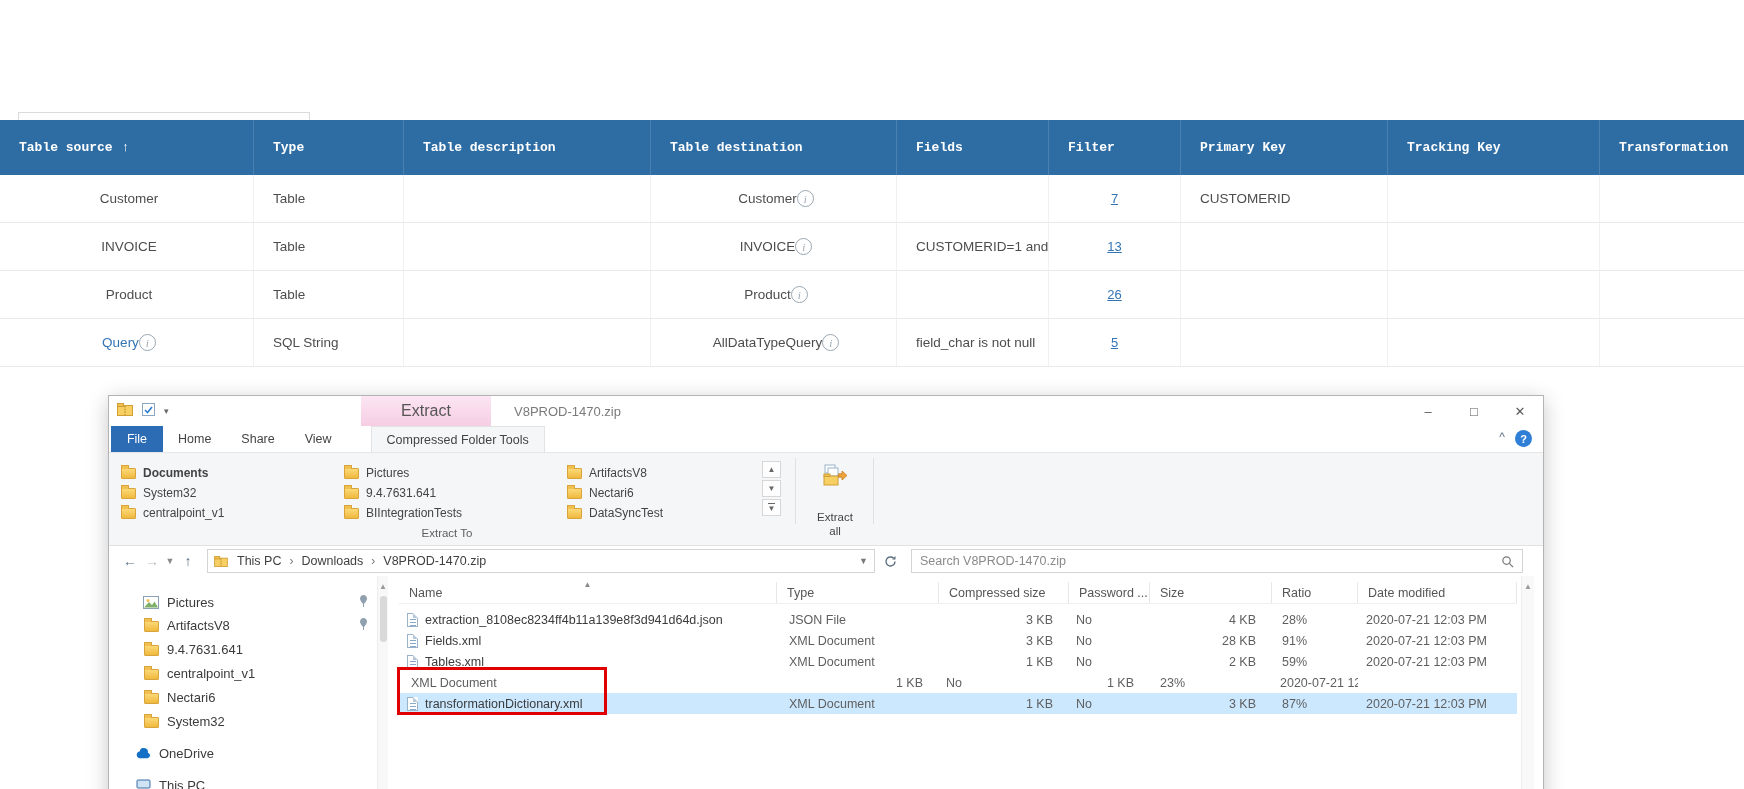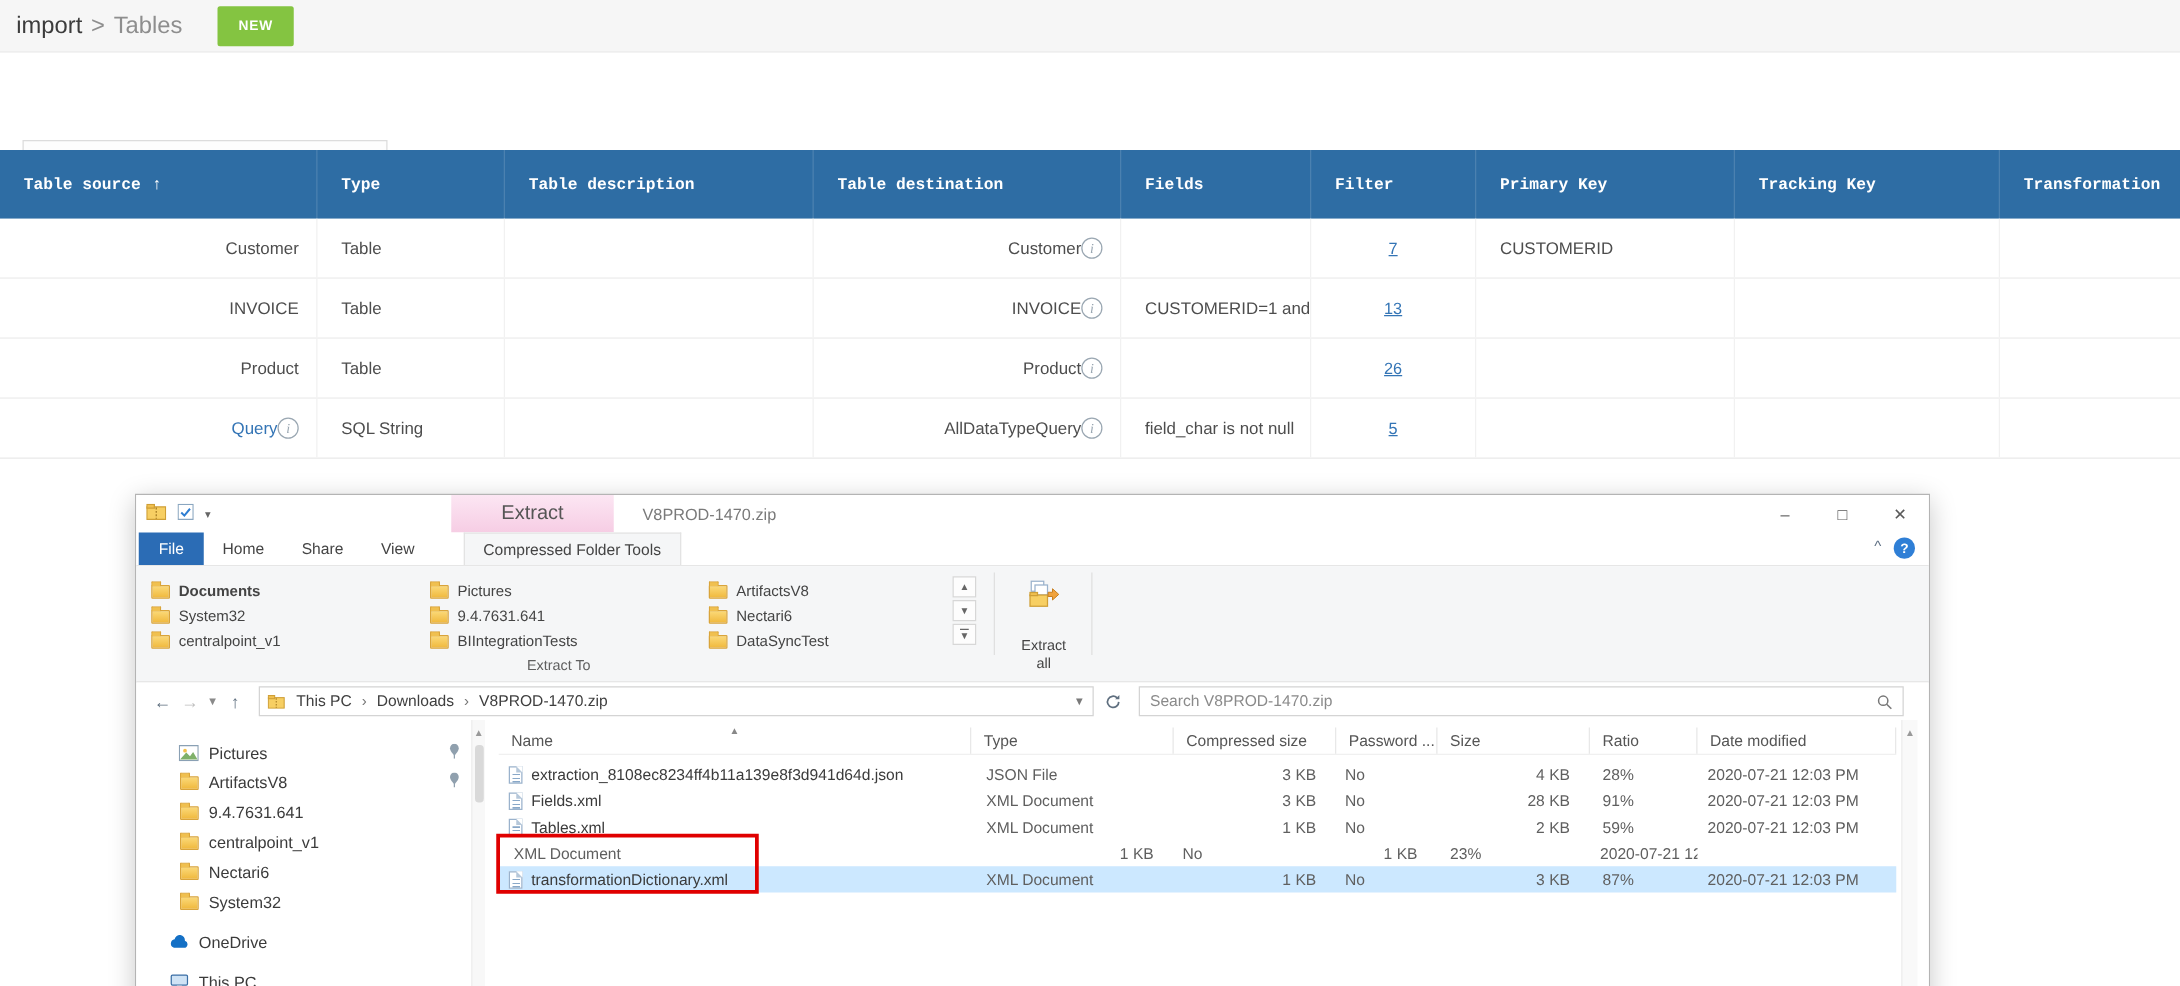--- a/index.html
+++ b/index.html
@@ -28,21 +28,21 @@
   .g-head,.g-row{display:grid;grid-template-columns:254px 150px 247px 246px 152px 132px 207px 212px 144px;}
   .g-head{background:#2e6da4;height:55px;}
   .g-hcell{display:flex;align-items:center;padding-left:19px;color:#fff;font-size:13px;font-weight:bold;
            border-right:1px solid rgba(255,255,255,.14);cursor:pointer;font-family:Liberation Mono, monospace;}
   .g-hcell:last-child{border-right:none;}
   .sort-arrow{margin-left:9px;font-size:13px;font-weight:normal;}
   .g-row{height:48px;border-bottom:1px solid #e9e9e9;background:#fff;}
   .g-cell{display:flex;align-items:center;padding-left:19px;font-size:13.5px;color:#4d4d4d;
           border-right:1px solid #f1f1f1;overflow:hidden;white-space:nowrap;}
   .g-cell:last-child{border-right:none;}
-  .has-info{justify-content:flex-end;padding-right:14px;}
+  .has-info{justify-content:center;padding-right:14px;}
   .info-icon{width:17px;height:17px;min-width:17px;border:1px solid #9aa7b2;border-radius:50%;
              color:#9aa7b2;display:flex;align-items:center;justify-content:center;cursor:pointer;}
   .info-icon::before{content:"i";font-family:"Liberation Serif",serif;font-style:italic;font-size:11px;}
   .blue-link{color:#3374b5;}
   .c-fields{justify-content:center;padding-left:0;}
   .fields-link{color:#3374b5;text-decoration:underline;cursor:pointer;font-size:13px;}
 
   
   .explorer{position:absolute;left:108px;top:395px;width:1436px;height:420px;background:#fff;
             border:1px solid #b4b4b4;box-shadow:0 5px 20px rgba(0,0,0,.22);font-size:12.5px;}
@@ -144,26 +144,20 @@
   .doc-ico::before{content:"";position:absolute;top:-1px;right:-1px;border-style:solid;
            border-width:0 5px 5px 0;border-color:#f5f9fd #fff #b6c8da #f5f9fd;}
   .doc-ico::after{content:"";position:absolute;left:2px;top:5px;width:6px;height:7px;
            background:repeating-linear-gradient(#89a8c8 0 1px,transparent 1px 3px);}
 </style>
 </head>
 <body>
 
 <div class="stage">
 
-  <div class="app-header">
-    <span class="crumb-section">import</span>
-    <span class="crumb-sep">&gt;</span>
-    <span class="crumb-page">Tables</span>
-    <span class="new-badge">NEW</span>
-  </div>
 
   <div class="app-search">
     <input type="text" placeholder="Search" style="">
     <span class="search-glyph">
       <svg width="19" height="19" viewBox="0 0 19 19">
           <circle cx="8" cy="8" r="5.5" fill="none" stroke="#444" stroke-width="1.5"></circle>
           <line x1="12" y1="12" x2="17" y2="17" stroke="#444" stroke-width="1.5"></line>
         </svg>
     </span>
   </div>

